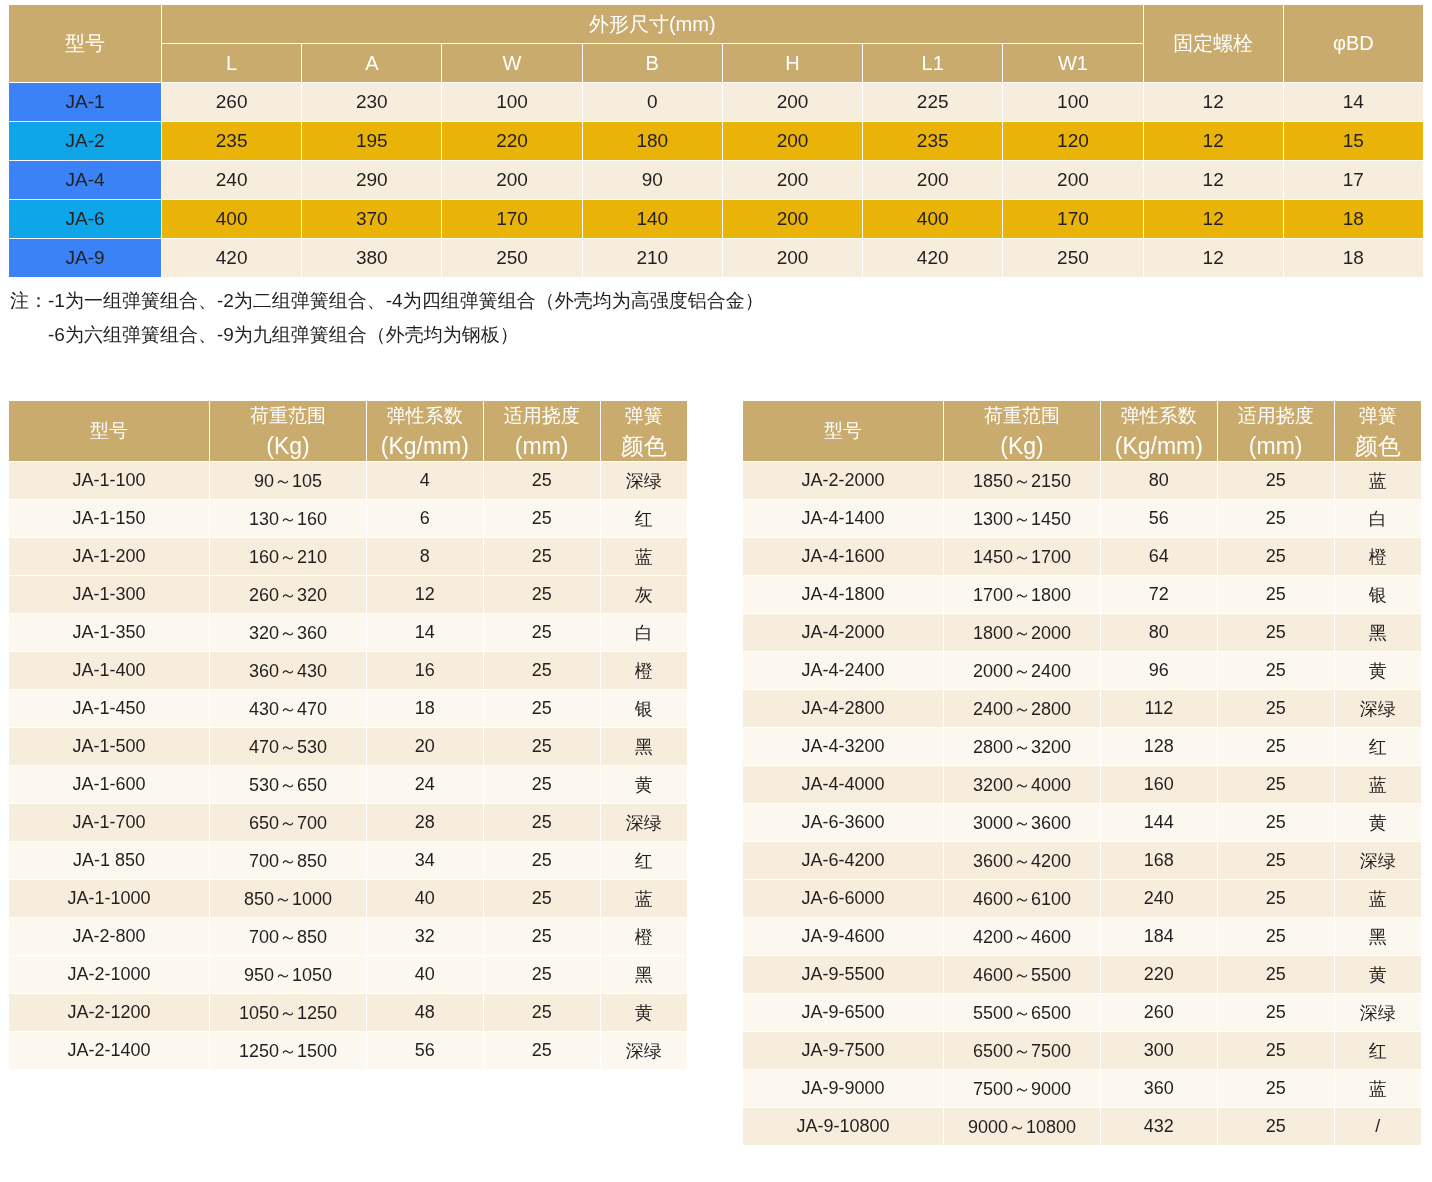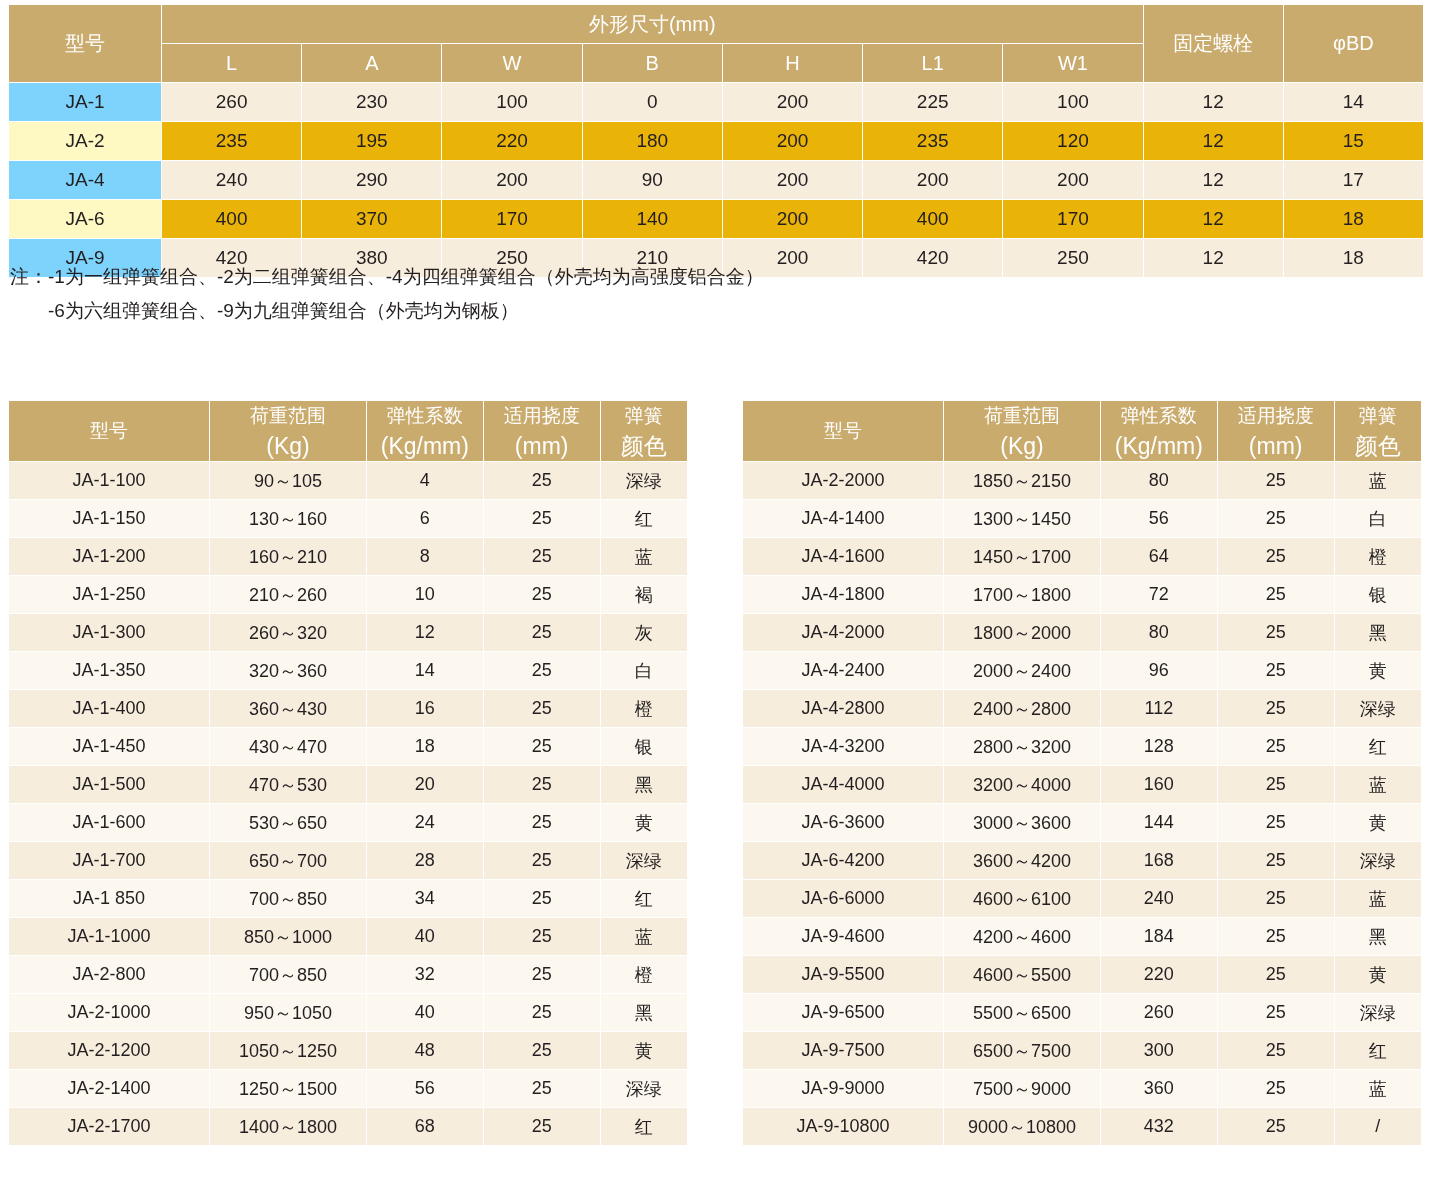--- a/index.html
+++ b/index.html
@@ -49,31 +49,31 @@
   .dim-table th.model-head {
     width: 152px;
   }
   .dim-table td {
     background: #eab308;
   }
   .dim-table tr.alt td {
     background: #f6eddd;
   }
   .dim-table td.modelcell {
-    background: #fef9c3;
+    background: #0ea5e9;
   }
   .dim-table tr.alt td.modelcell {
-    background: #7dd3fc;
+    background: #3b82f6;
   }
 
   
   .notes {
     position: absolute;
     left: 10px;
-    top: 260px;
+    top: 284px;
     width: 1400px;
     font-size: 19px;
     line-height: 34px;
     color: #231f20;
   }
   .notes .line2 {
     padding-left: 38px;
   }
 
   
@@ -248,27 +248,20 @@
         <td>25</td>
         <td>红</td>
       </tr>
       <tr class="alt">
         <td>JA-1-200</td>
         <td>160～210</td>
         <td>8</td>
         <td>25</td>
         <td>蓝</td>
       </tr>
-      <tr>
-        <td>JA-1-250</td>
-        <td>210～260</td>
-        <td>10</td>
-        <td>25</td>
-        <td>褐</td>
-      </tr>
       <tr class="alt">
         <td>JA-1-300</td>
         <td>260～320</td>
         <td>12</td>
         <td>25</td>
         <td>灰</td>
       </tr>
       <tr>
         <td>JA-1-350</td>
         <td>320～360</td>
@@ -346,27 +339,20 @@
         <td>25</td>
         <td>黄</td>
       </tr>
       <tr>
         <td>JA-2-1400</td>
         <td>1250～1500</td>
         <td>56</td>
         <td>25</td>
         <td>深绿</td>
       </tr>
-      <tr class="alt">
-        <td>JA-2-1700</td>
-        <td>1400～1800</td>
-        <td>68</td>
-        <td>25</td>
-        <td>红</td>
-      </tr>
     </tbody>
   </table>
 
   <table class="spring-table spring-right">
     <thead>
       <tr>
         <th class="c-model">
           <span>型号</span>
         </th>
         <th class="c-load">

